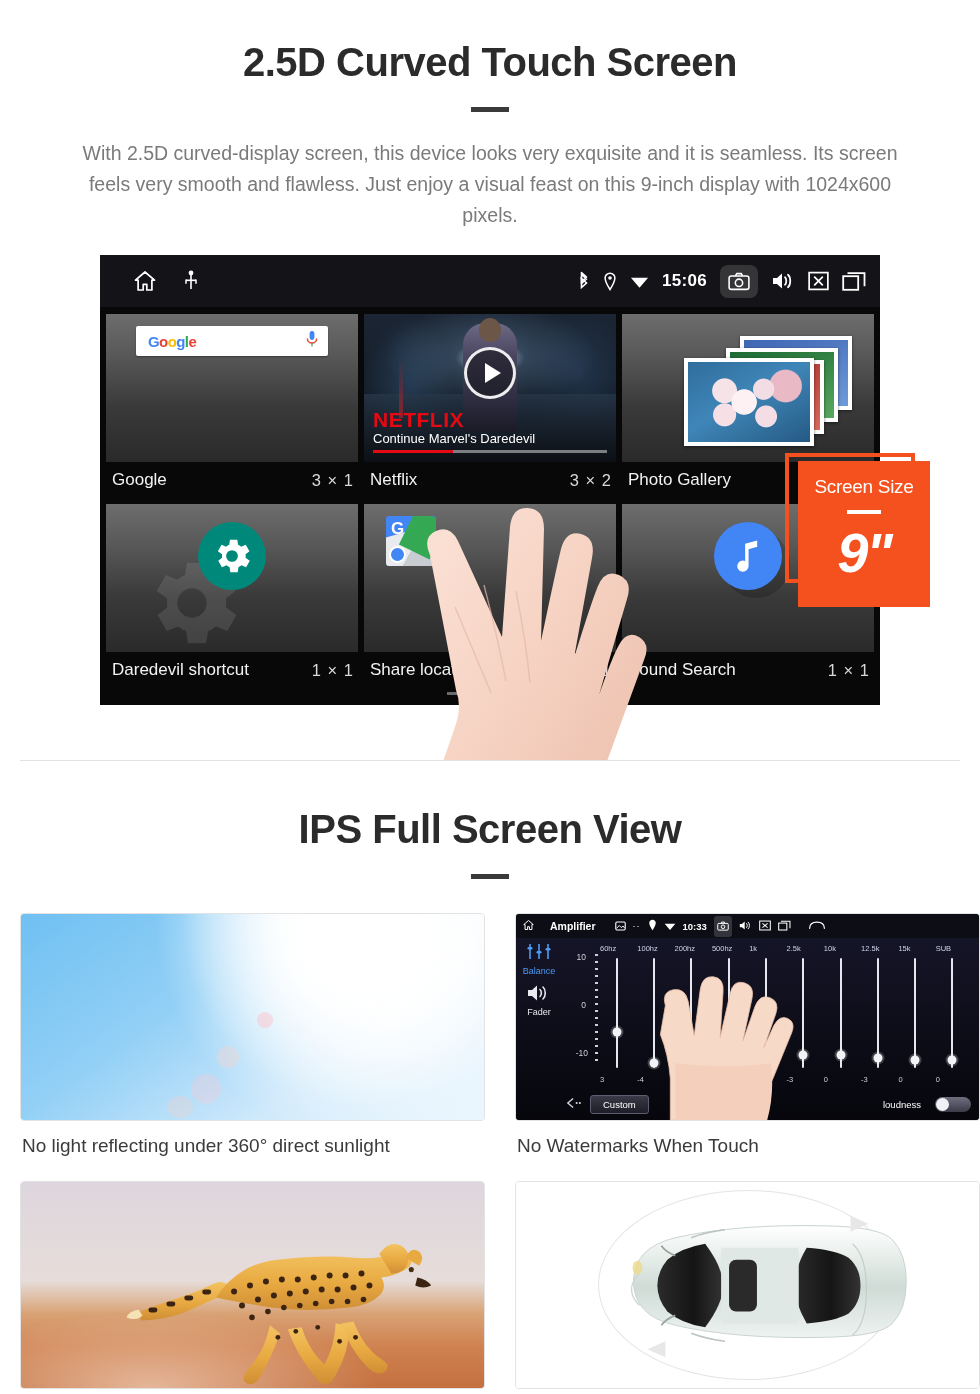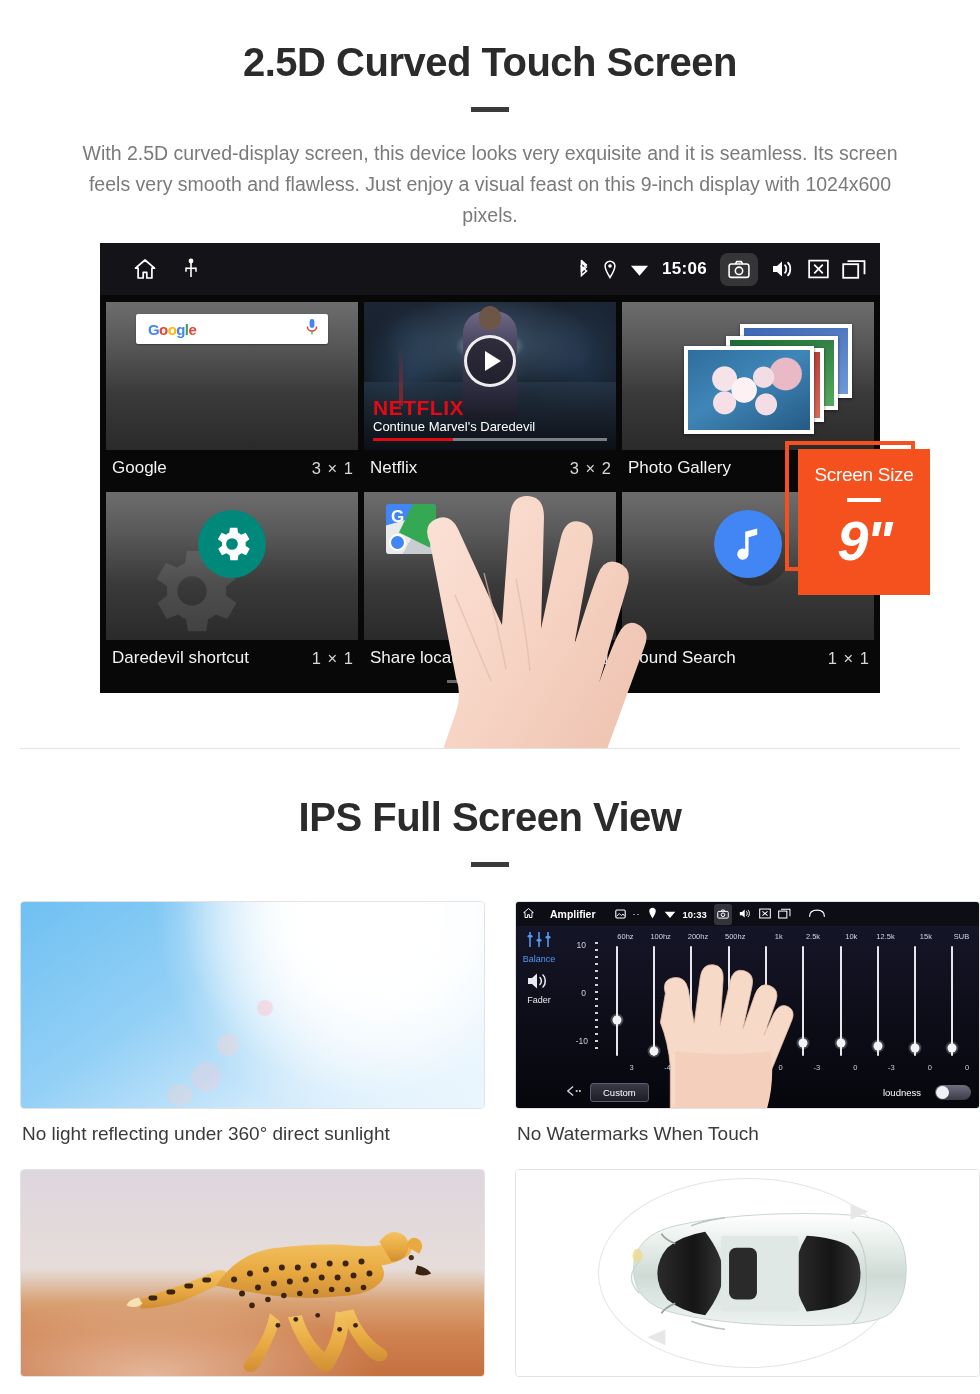--- a/index.html
+++ b/index.html
@@ -25,21 +25,21 @@
   }
   .lead {
     width: 840px; margin: 26px auto 0;
     text-align: center;
     font-size: 19.5px;
     line-height: 31px;
     color: #7a7a7a;
   }
 
   
-  .device-wrap { position: relative; width: 776px; height: 505px; margin-top: 12px; }
+  .device-wrap { position: relative; width: 776px; height: 505px; margin-top: 24px; }
   .device {
     position: absolute; left: 100px; top: 0;
     width: 780px; height: 450px;
     background: #080808;
     overflow: hidden;
   }
   
   .statusbar {
     height: 52px; background: #141418;
     display: flex; align-items: center;
@@ -261,21 +261,21 @@
   }
   .eq-title { color: #fff; font-size: 10.5px; font-weight: bold; margin-left: 8px; }
   .eq-clock { color: #fff; font-size: 9.5px; font-weight: bold; }
   .eq-body { position: absolute; top: 24px; left: 0; right: 0; bottom: 0;
     background: linear-gradient(180deg,#151528 0%,#0f0f1c 40%,#06060c 100%); }
   .eq-side { position: absolute; left: 0; top: 0; width: 46px; bottom: 0; text-align: center; }
   .eq-balance { color: #4f9bf5; font-size: 9px; margin-top: 2px; }
   .eq-fader { color: #e9e9ef; font-size: 9px; margin-top: 1px; }
   .eq-scale { position: absolute; left: 48px; top: 14px; width: 34px; color: #cfcfd8; font-size: 8.5px; }
   .eq-graph { position: absolute; left: 84px; right: 6px; top: 6px; bottom: 34px; }
-  .eq-col { position: absolute; top: 0; bottom: 0; width: 9%; text-align: right; }
+  .eq-col { position: absolute; top: 0; bottom: 0; width: 9%; text-align: left; }
   .eq-freq { color: #cfd4e6; font-size: 7.5px; }
   .eq-track {
     position: absolute; left: 50%; transform: translateX(-50%);
     top: 14px; bottom: 18px; width: 2px; background: #e6e6ee; border-radius: 2px;
   }
   .eq-knob {
     position: absolute; left: 50%; transform: translate(-50%,-50%);
     width: 9px; height: 9px; border-radius: 50%;
     background: #f2f2f7; box-shadow: 0 0 0 2px rgba(255,255,255,.22);
   }

